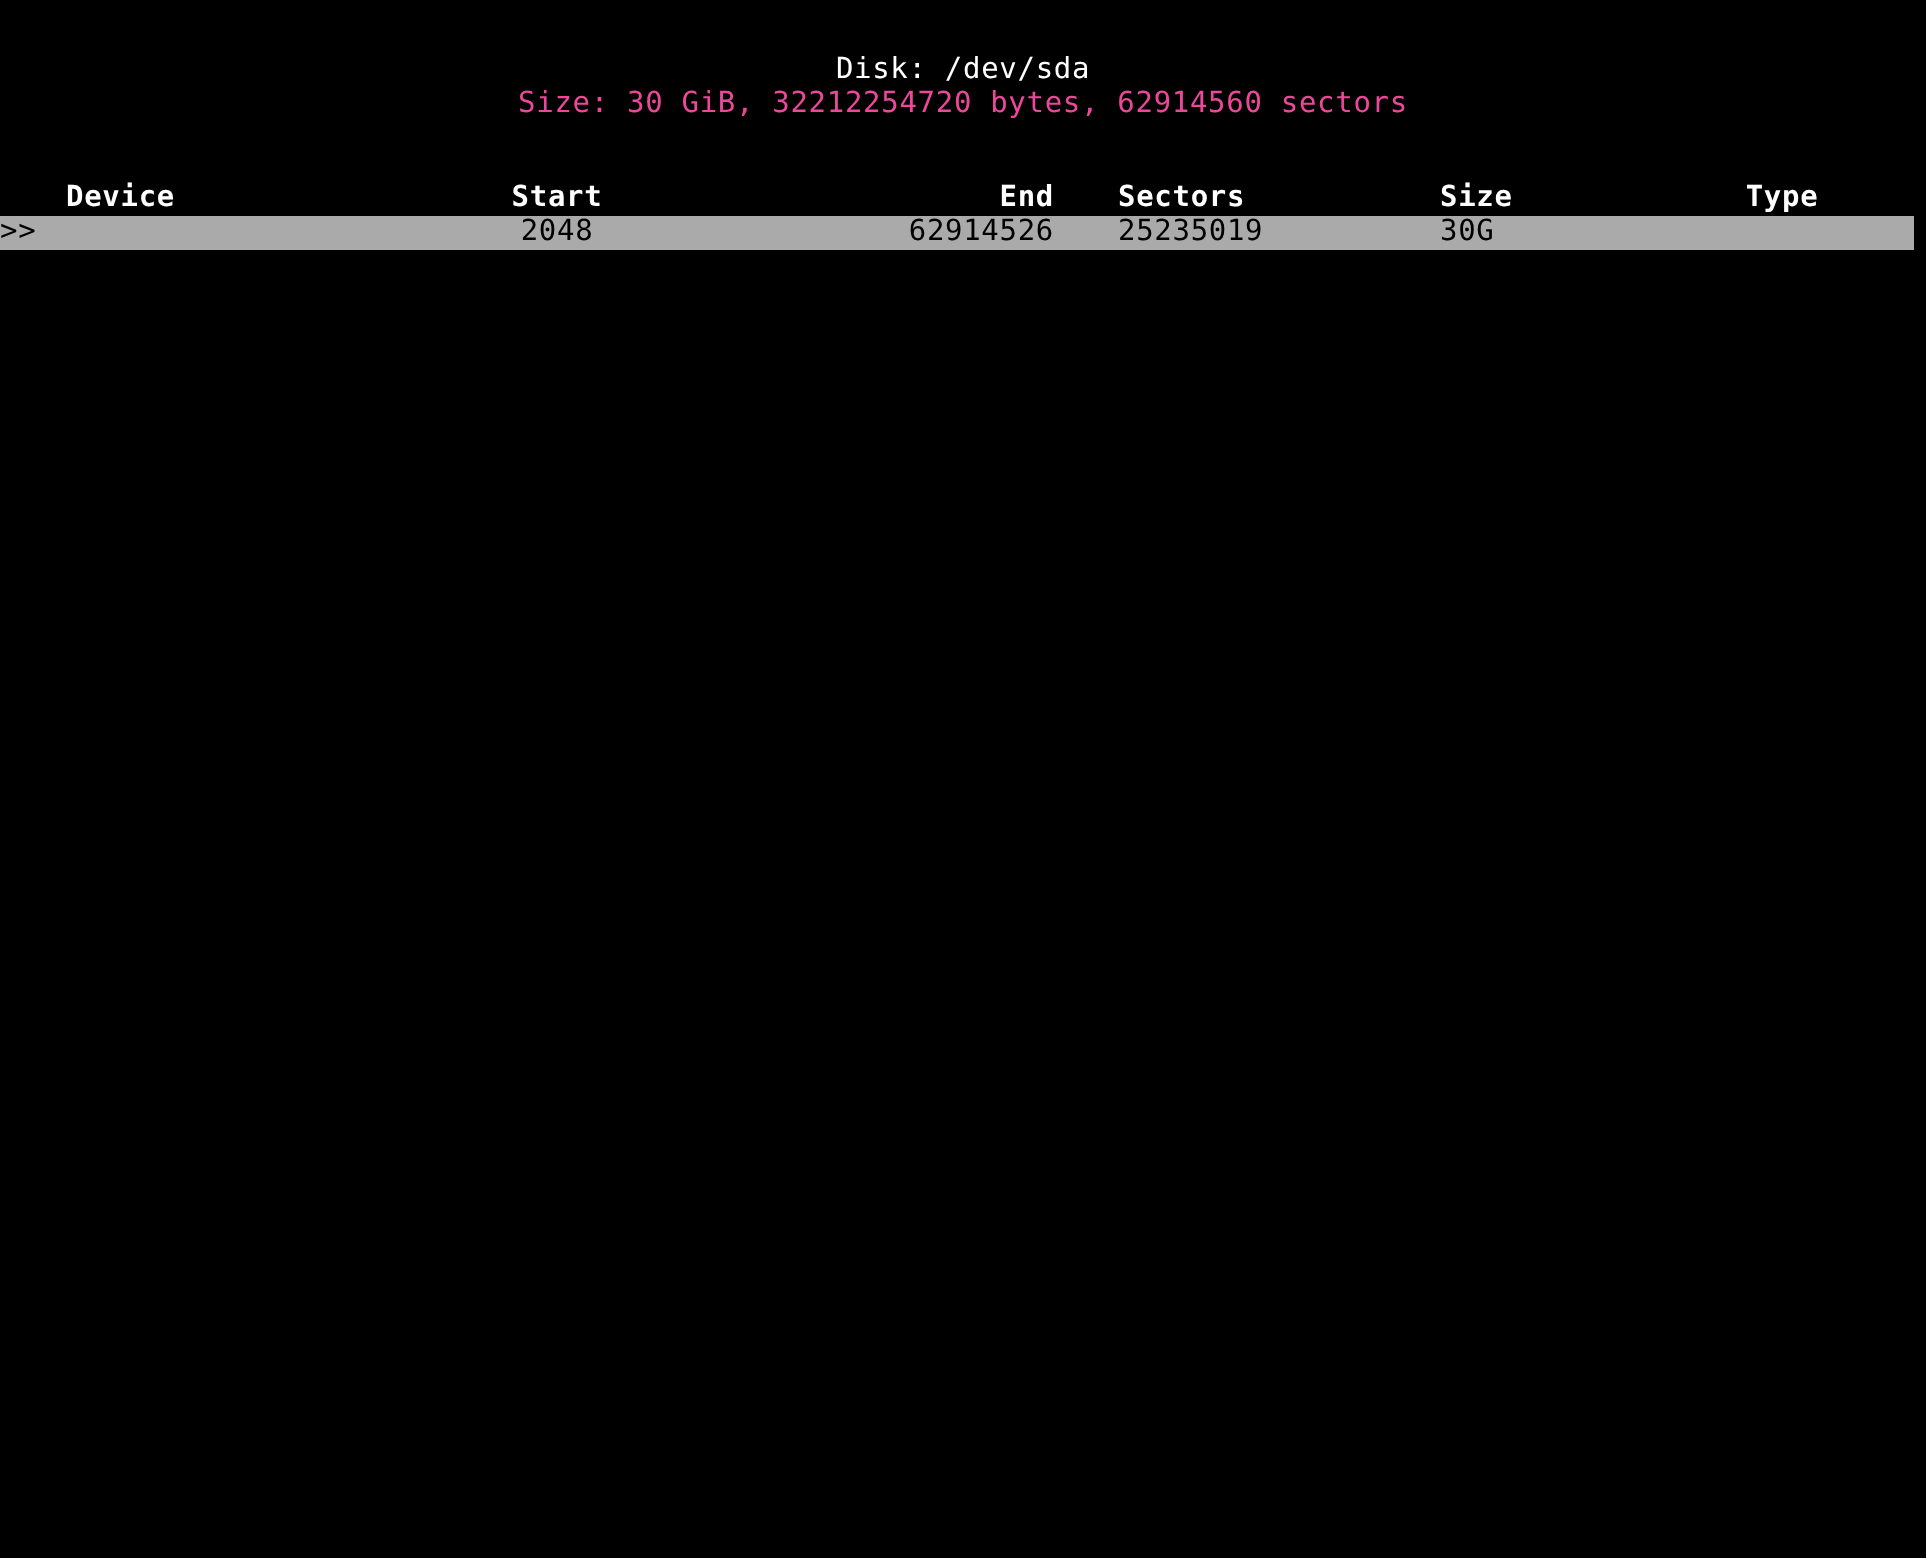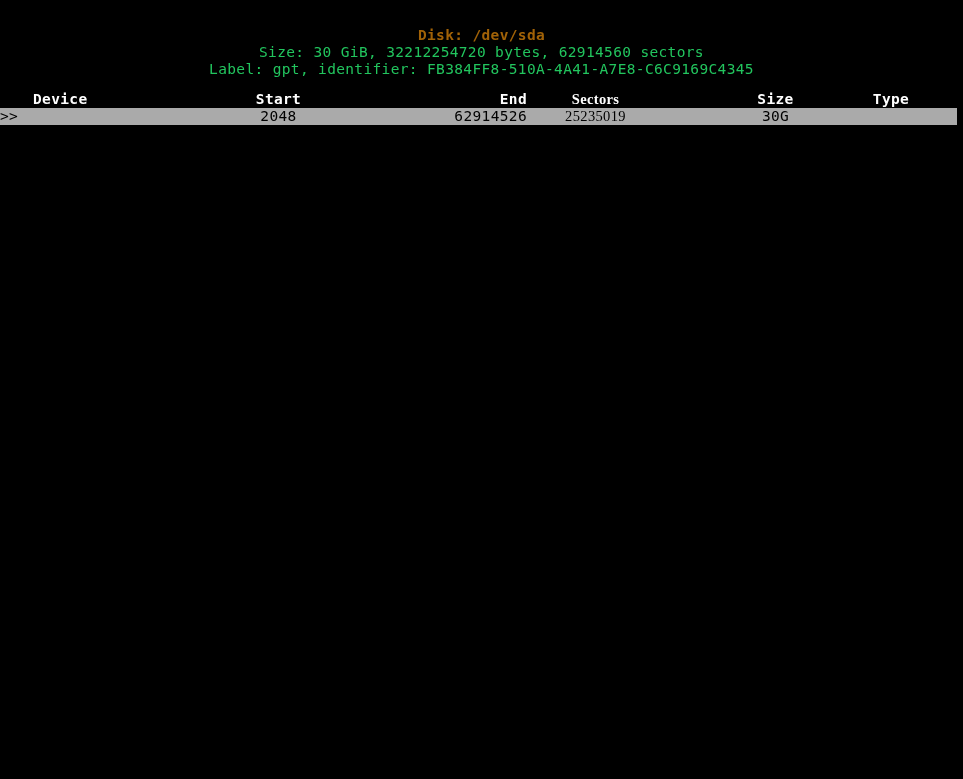--- a/index.html
+++ b/index.html
@@ -33,26 +33,26 @@
     width: 963px;
     text-align: center;
   }
   .header-line {
     display: block;
     height: 17px;
     letter-spacing: 0.35px;
     white-space: pre;
   }
   .disk-title {
-    color: #a16207;
-    font-weight: bold;
+    color: #ffffff;
+    font-weight: normal;
   }
   .disk-size,
   .disk-label {
-    color: #22c55e;
+    color: #ec4899;
   }
 
   
   .table {
     position: absolute;
     left: 0;
     top: 91px;
     width: 963px;
   }
   .row {
@@ -76,22 +76,22 @@
     position: absolute;
     top: 0;
     height: 17px;
     white-space: pre;
     letter-spacing: 0.35px;
   }
   .c-marker   { left: 0px;   width: 26px; text-align: left; }
   .c-device   { left: 33px;  width: 240px; text-align: left; }
   .c-start    { left: 200px; width: 157px; text-align: center; }
   .c-end      { left: 370px; width: 157px; text-align: right; }
-  .c-sectors  { left: 519px; width: 153px; text-align: center; font-family: Liberation Serif, serif; }
-  .c-size     { left: 720px; width: 111px; text-align: center; }
+  .c-sectors  { left: 559px; width: 153px; text-align: left; }
+  .c-size     { left: 720px; width: 111px; text-align: left; }
   .c-type     { left: 836px; width: 110px; text-align: center; }
 
   
   .menubar {
     position: absolute;
     left: 0;
     top: 730px;
     width: 963px;
     height: 22px;
     text-align: center;
@@ -118,21 +118,20 @@
   }
 </style>
 </head>
 <body>
 
 <div class="screen">
 
   <div class="header">
     <span class="header-line disk-title">Disk: /dev/sda</span>
     <span class="header-line disk-size">Size: 30 GiB, 32212254720 bytes, 62914560 sectors</span>
-    <span class="header-line disk-label">Label: gpt, identifier: FB384FF8-510A-4A41-A7E8-C6C9169C4345</span>
   </div>
 
   <div class="table">
 
     <div class="row header-row">
       <span class="cell c-device">Device</span>
       <span class="cell c-start">Start</span>
       <span class="cell c-end">End</span>
       <span class="cell c-sectors">Sectors</span>
       <span class="cell c-size">Size</span>

